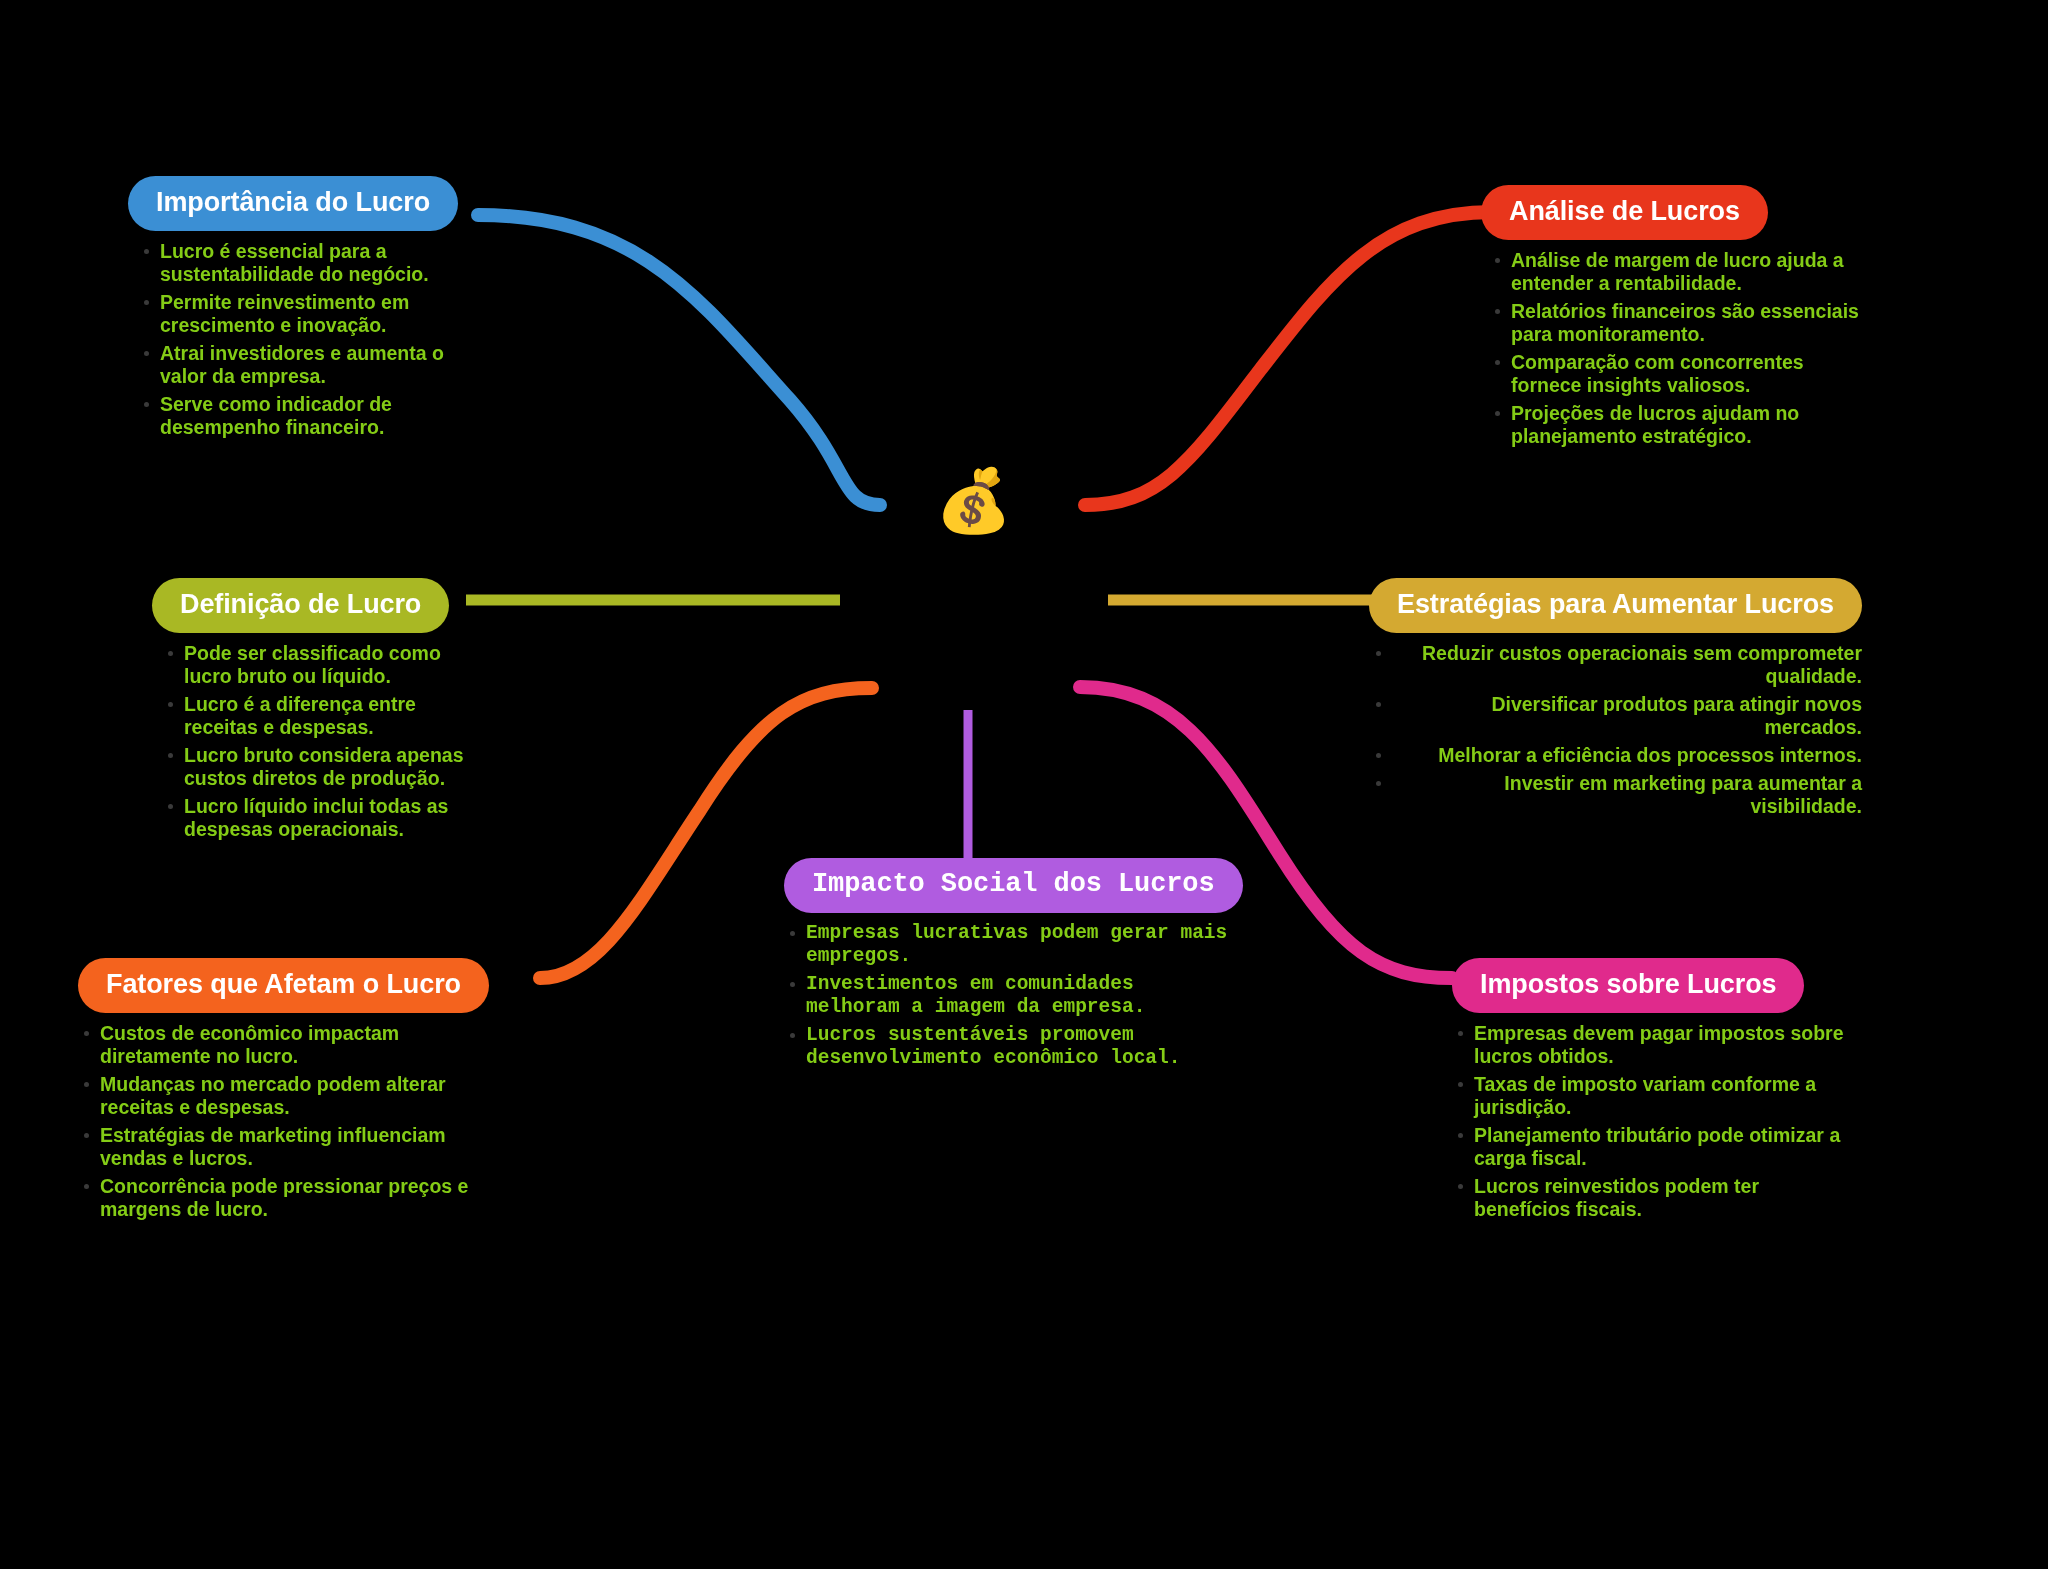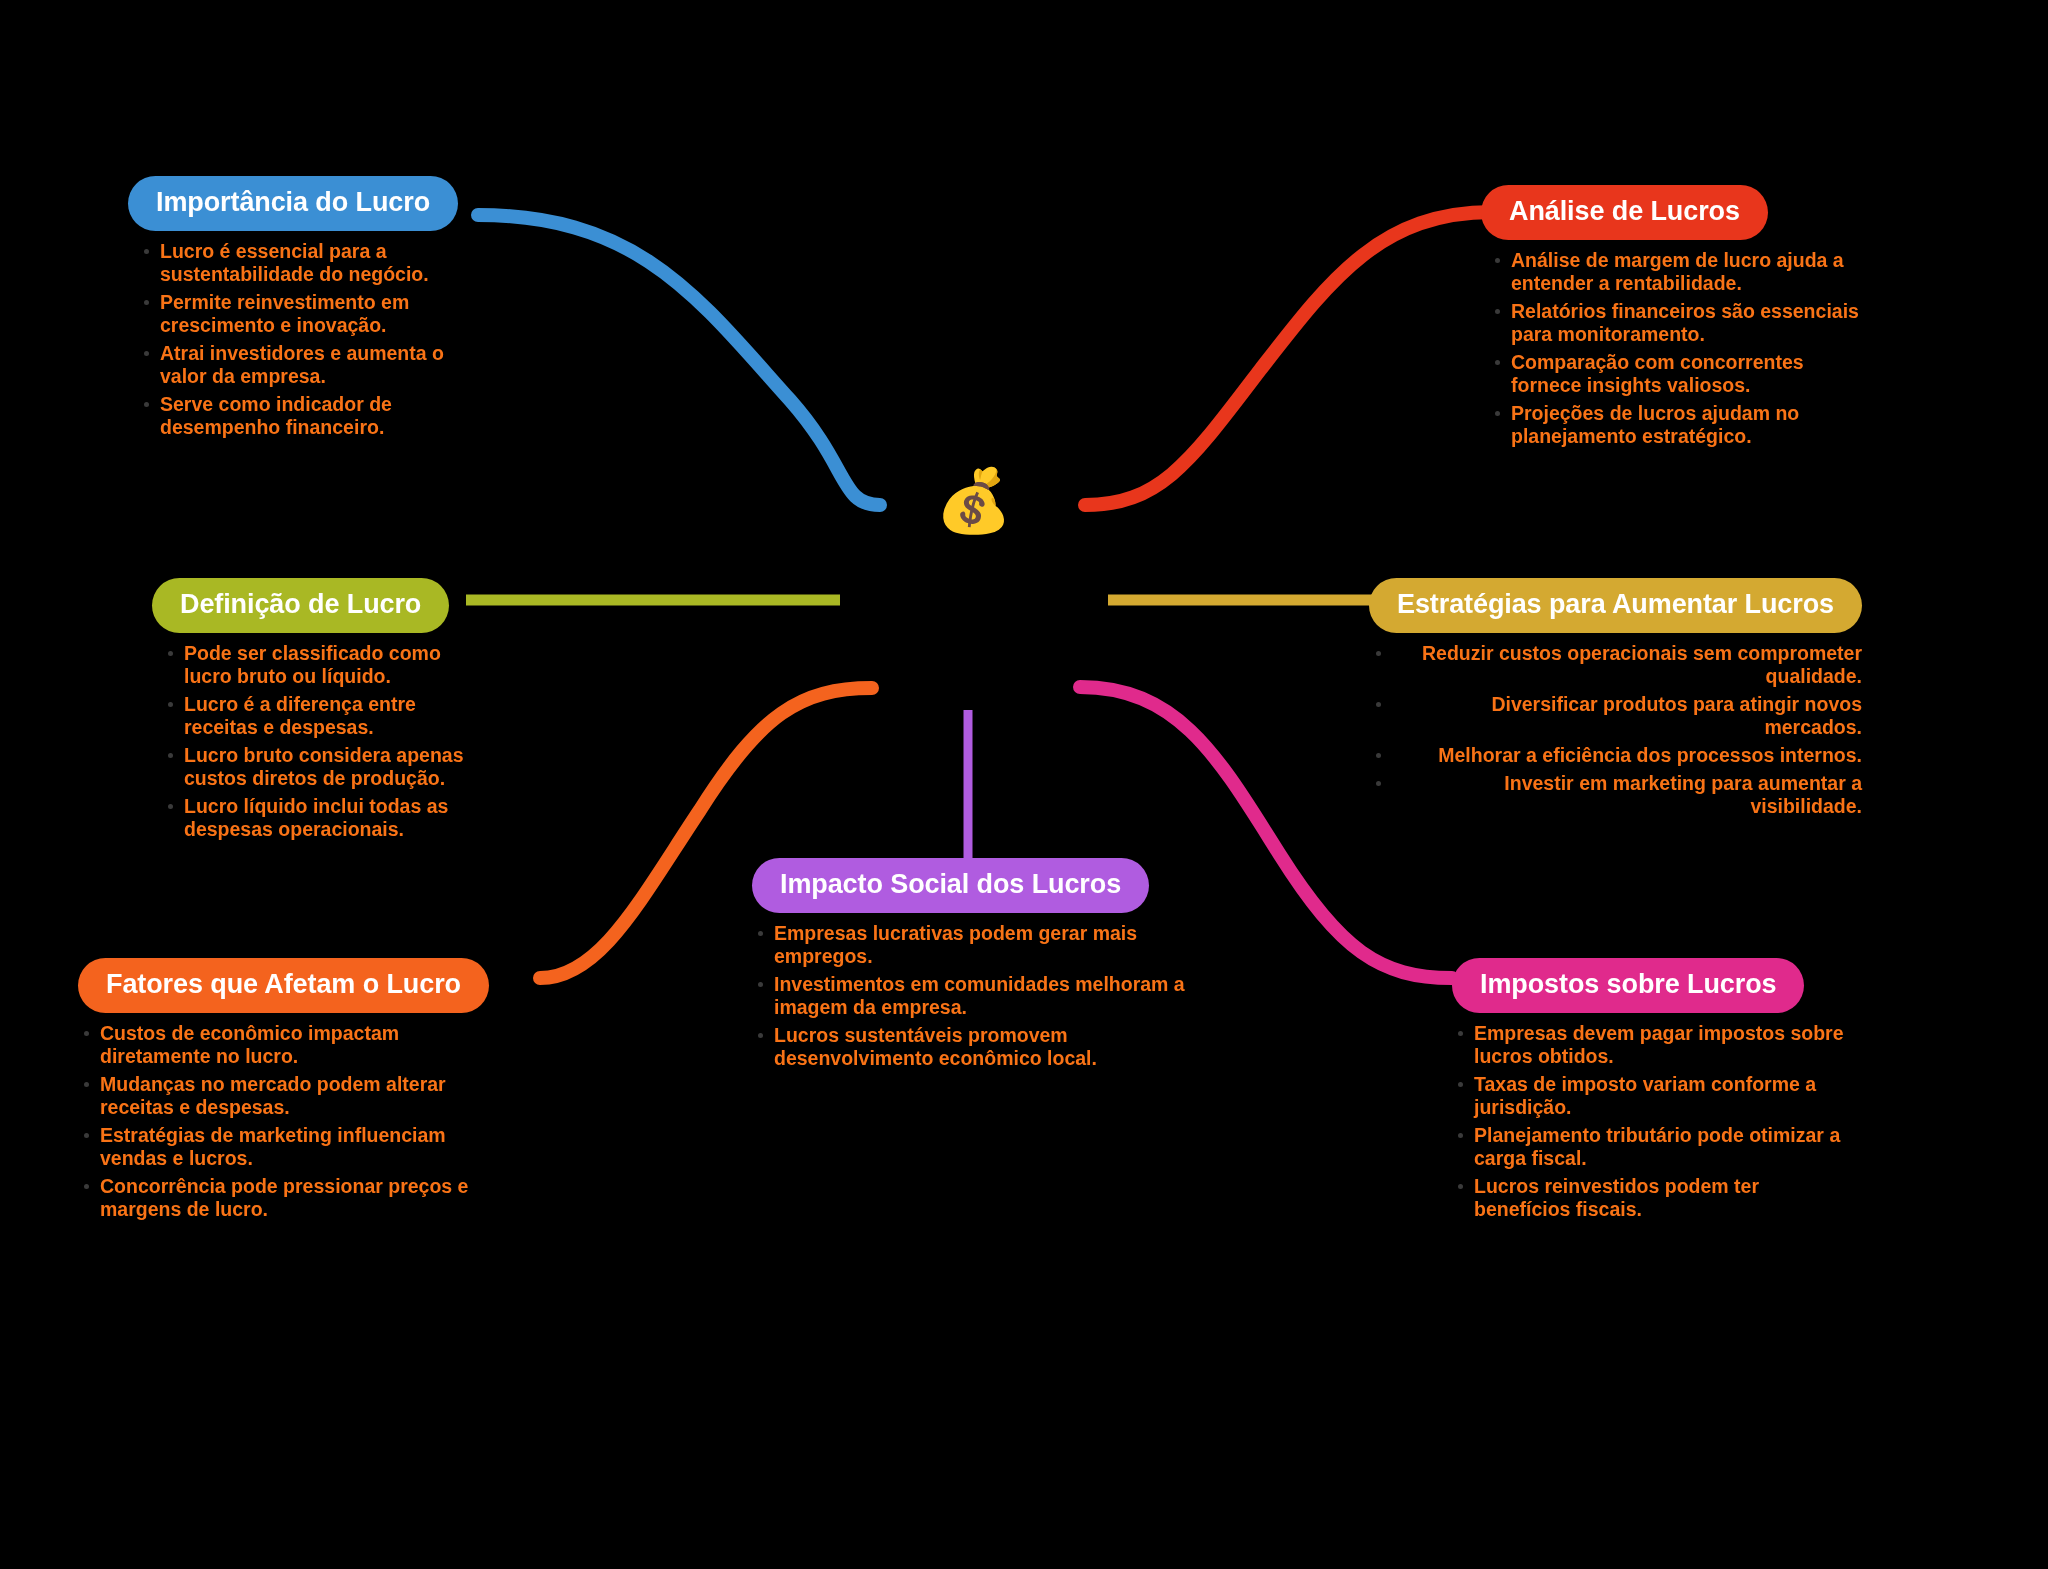--- a/index.html
+++ b/index.html
@@ -34,21 +34,21 @@
     font-size: 27px;
     line-height: 1;
     padding: 13px 28px 15px 28px;
     white-space: nowrap;
     letter-spacing: -0.1px;
   }
   .bullets {
     list-style: none;
     margin: 9px 0 0 0;
     padding: 0;
-    color: #f97316;
+    color: #84cc16;
     font-size: 19.5px;
     line-height: 1.18;
     font-weight: bold;
   }
   .bullets li {
     position: relative;
     padding-left: 22px;
     margin-bottom: 5px;
   }
   .bullets li::before {
@@ -66,21 +66,21 @@
     font-size: 62px;
     line-height: 1;
     user-select: none;
   }
   
   #branch-importancia { left: 128px;  top: 176px;  width: 330px; }
   #branch-analise     { left: 1481px; top: 185px;  width: 380px; }
   #branch-definicao   { left: 152px;  top: 578px;  width: 340px; }
   #branch-estrategias { left: 1362px; top: 578px;  width: 500px; text-align: right; }
   #branch-fatores     { left: 78px;   top: 958px;  width: 430px; }
-  #branch-impacto     { left: 752px;  top: 858px;  width: 450px; }
+  #branch-impacto     { left: 784px;  top: 858px;  width: 450px; font-family: Liberation Mono, monospace; }
   #branch-impostos    { left: 1452px; top: 958px;  width: 400px; }
   #branch-definicao .bullets,
   #branch-importancia .bullets { margin-left: 10px; }
   #branch-estrategias .bullets,
   #branch-analise .bullets { margin-left: 8px; }
 </style>
 </head>
 <body>
 
 <div id="canvas">

